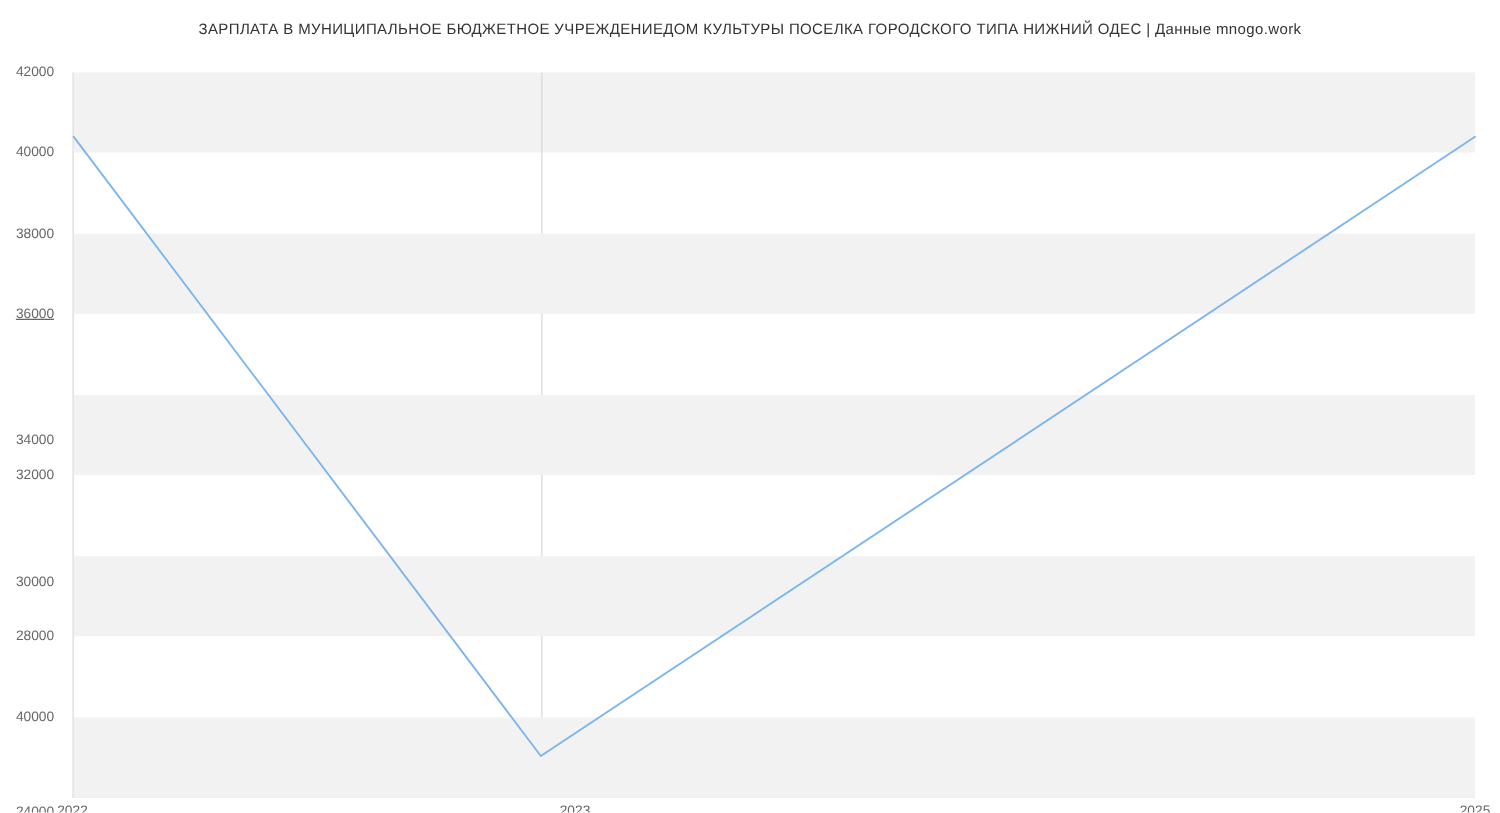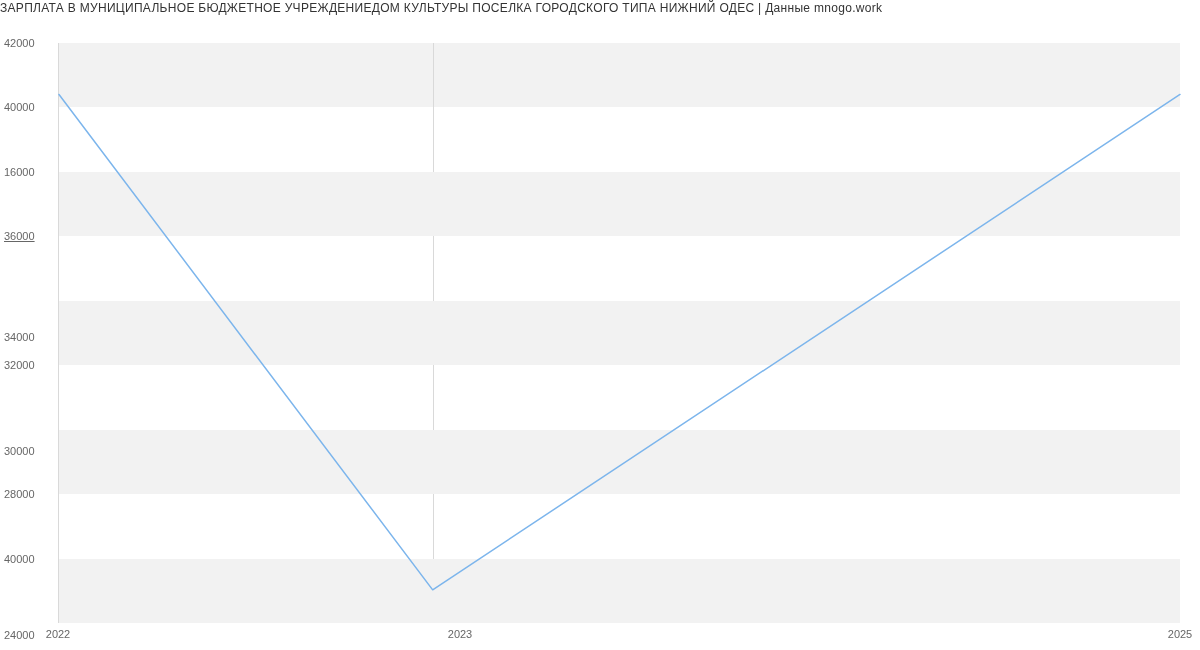--- a/index.html
+++ b/index.html
@@ -5,25 +5,25 @@
   html, body {
     margin: 0;
     padding: 0;
     width: 1200px;
     height: 650px;
     background: #ffffff;
     font-family: Verdana, Geneva, sans-serif;
     color: #333333;
   }
   .title {
-    text-align: left;
+    text-align: center;
     font-size: 12px;
     font-weight: 400;
     letter-spacing: 0.3px;
-    padding-top: 1px;
+    padding-top: 16px;
     color: #333;
   }
   .chart-wrap {
     position: relative;
     width: 1200px;
     height: 620px;
   }
   .plot {
     position: absolute;
     left: 58px;
@@ -44,21 +44,21 @@
     position: absolute;
     top: 0;
     bottom: 0;
     width: 1px;
     background: #d9d9d9;
   }
   .y-tick {
     position: absolute;
     right: 1148px; 
     width: 48px;
-    text-align: left;
+    text-align: center;
     font-size: 11px;
     color: #666;
     transform: translateY(-50%);
   }
   .x-tick {
     position: absolute;
     top: 613px;
     font-size: 11px;
     color: #666;
     transform: translateX(-50%);
@@ -96,19 +96,19 @@
         <path d="M0.00 51.56 L374.00 547.78 L1122.00 51.56"></path>
       </svg>
   </div>
 <div class="y-tick" style="top: 608px; margin-top: 12px;">24000</div>
     <div class="y-tick" style="top: 543.556px;">40000</div>
     <div class="y-tick" style="top: 479.111px;">28000</div>
     <div class="y-tick" style="top: 436px;">30000</div>
     <div class="y-tick" style="top: 350.222px;">32000</div>
     <div class="y-tick" style="top: 285.778px; margin-top: 36px;">34000</div>
     <div class="y-tick" style="top: 221.333px; text-decoration: underline;">36000</div>
-    <div class="y-tick" style="top: 156.889px;">16000</div>
+    <div class="y-tick" style="top: 156.889px;">38000</div>
     <div class="y-tick" style="top: 92.4444px;">40000</div>
     <div class="y-tick" style="top: 28px;">42000</div>
     <div class="x-tick" style="left: 58px;">2022</div>
     <div class="x-tick" style="left: 436px; margin-left: 24px;">2023</div>
     <div class="x-tick" style="left: 1180px;">2025</div>
   </div>
 
 </body></html>

